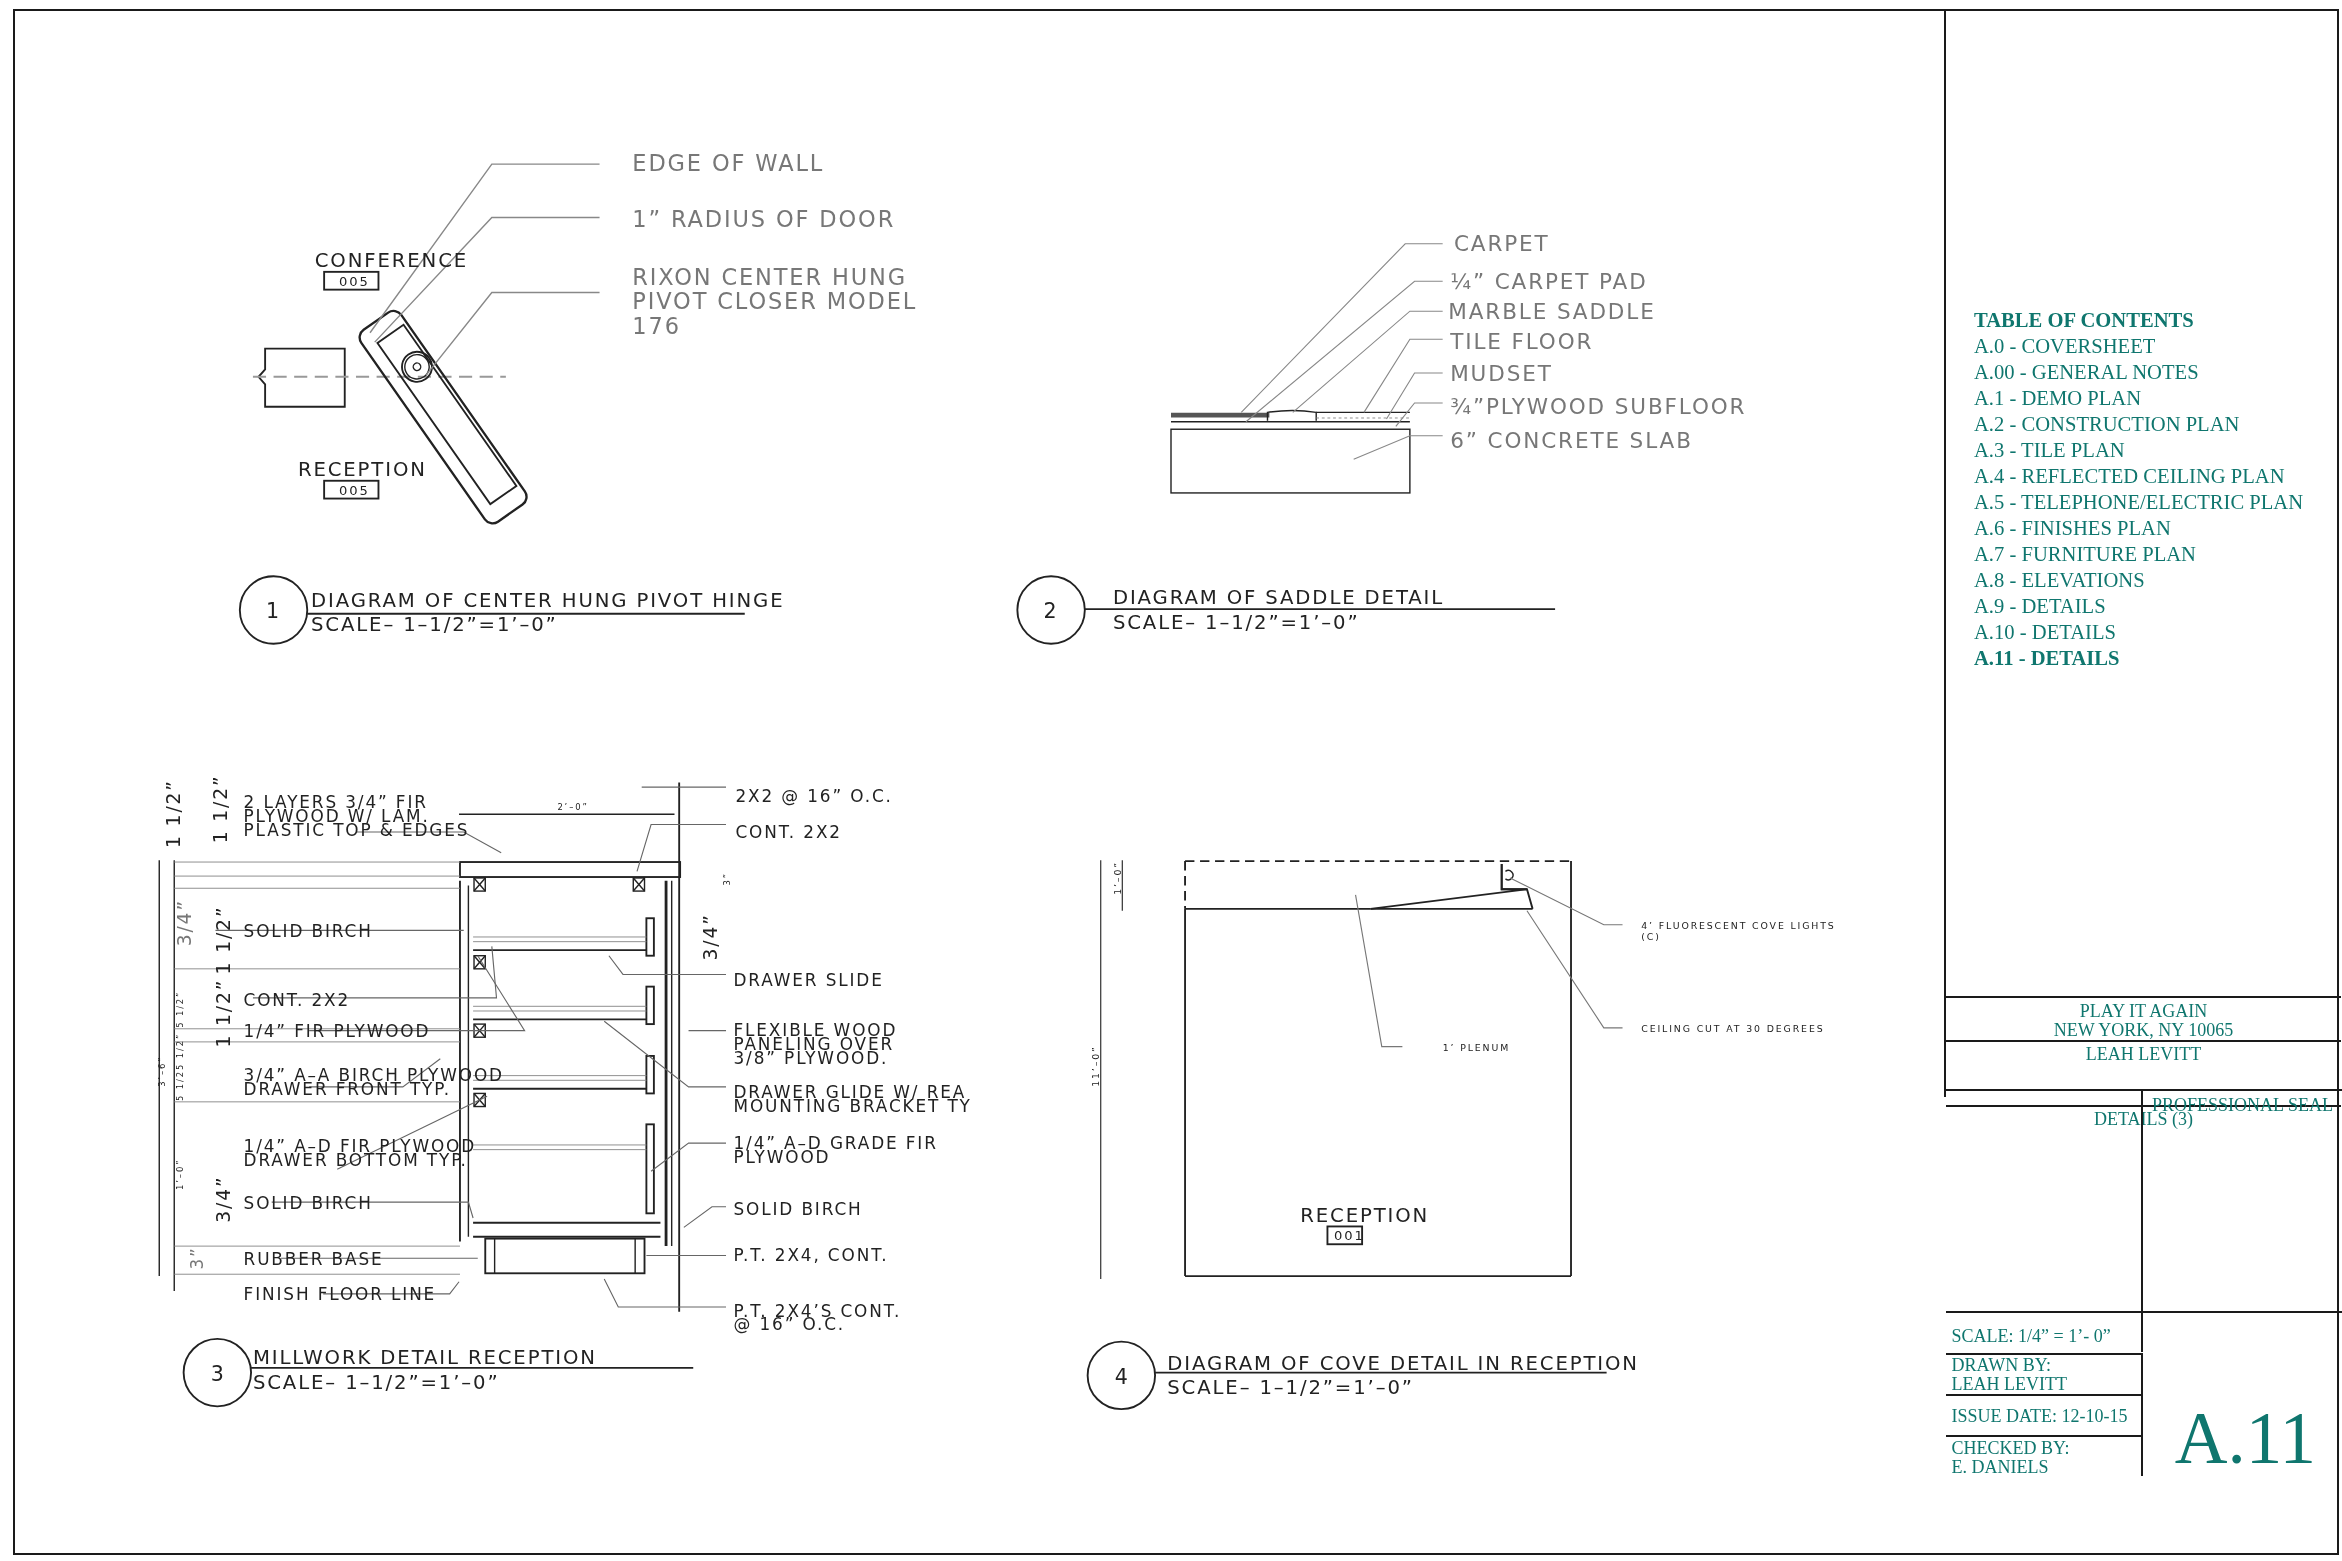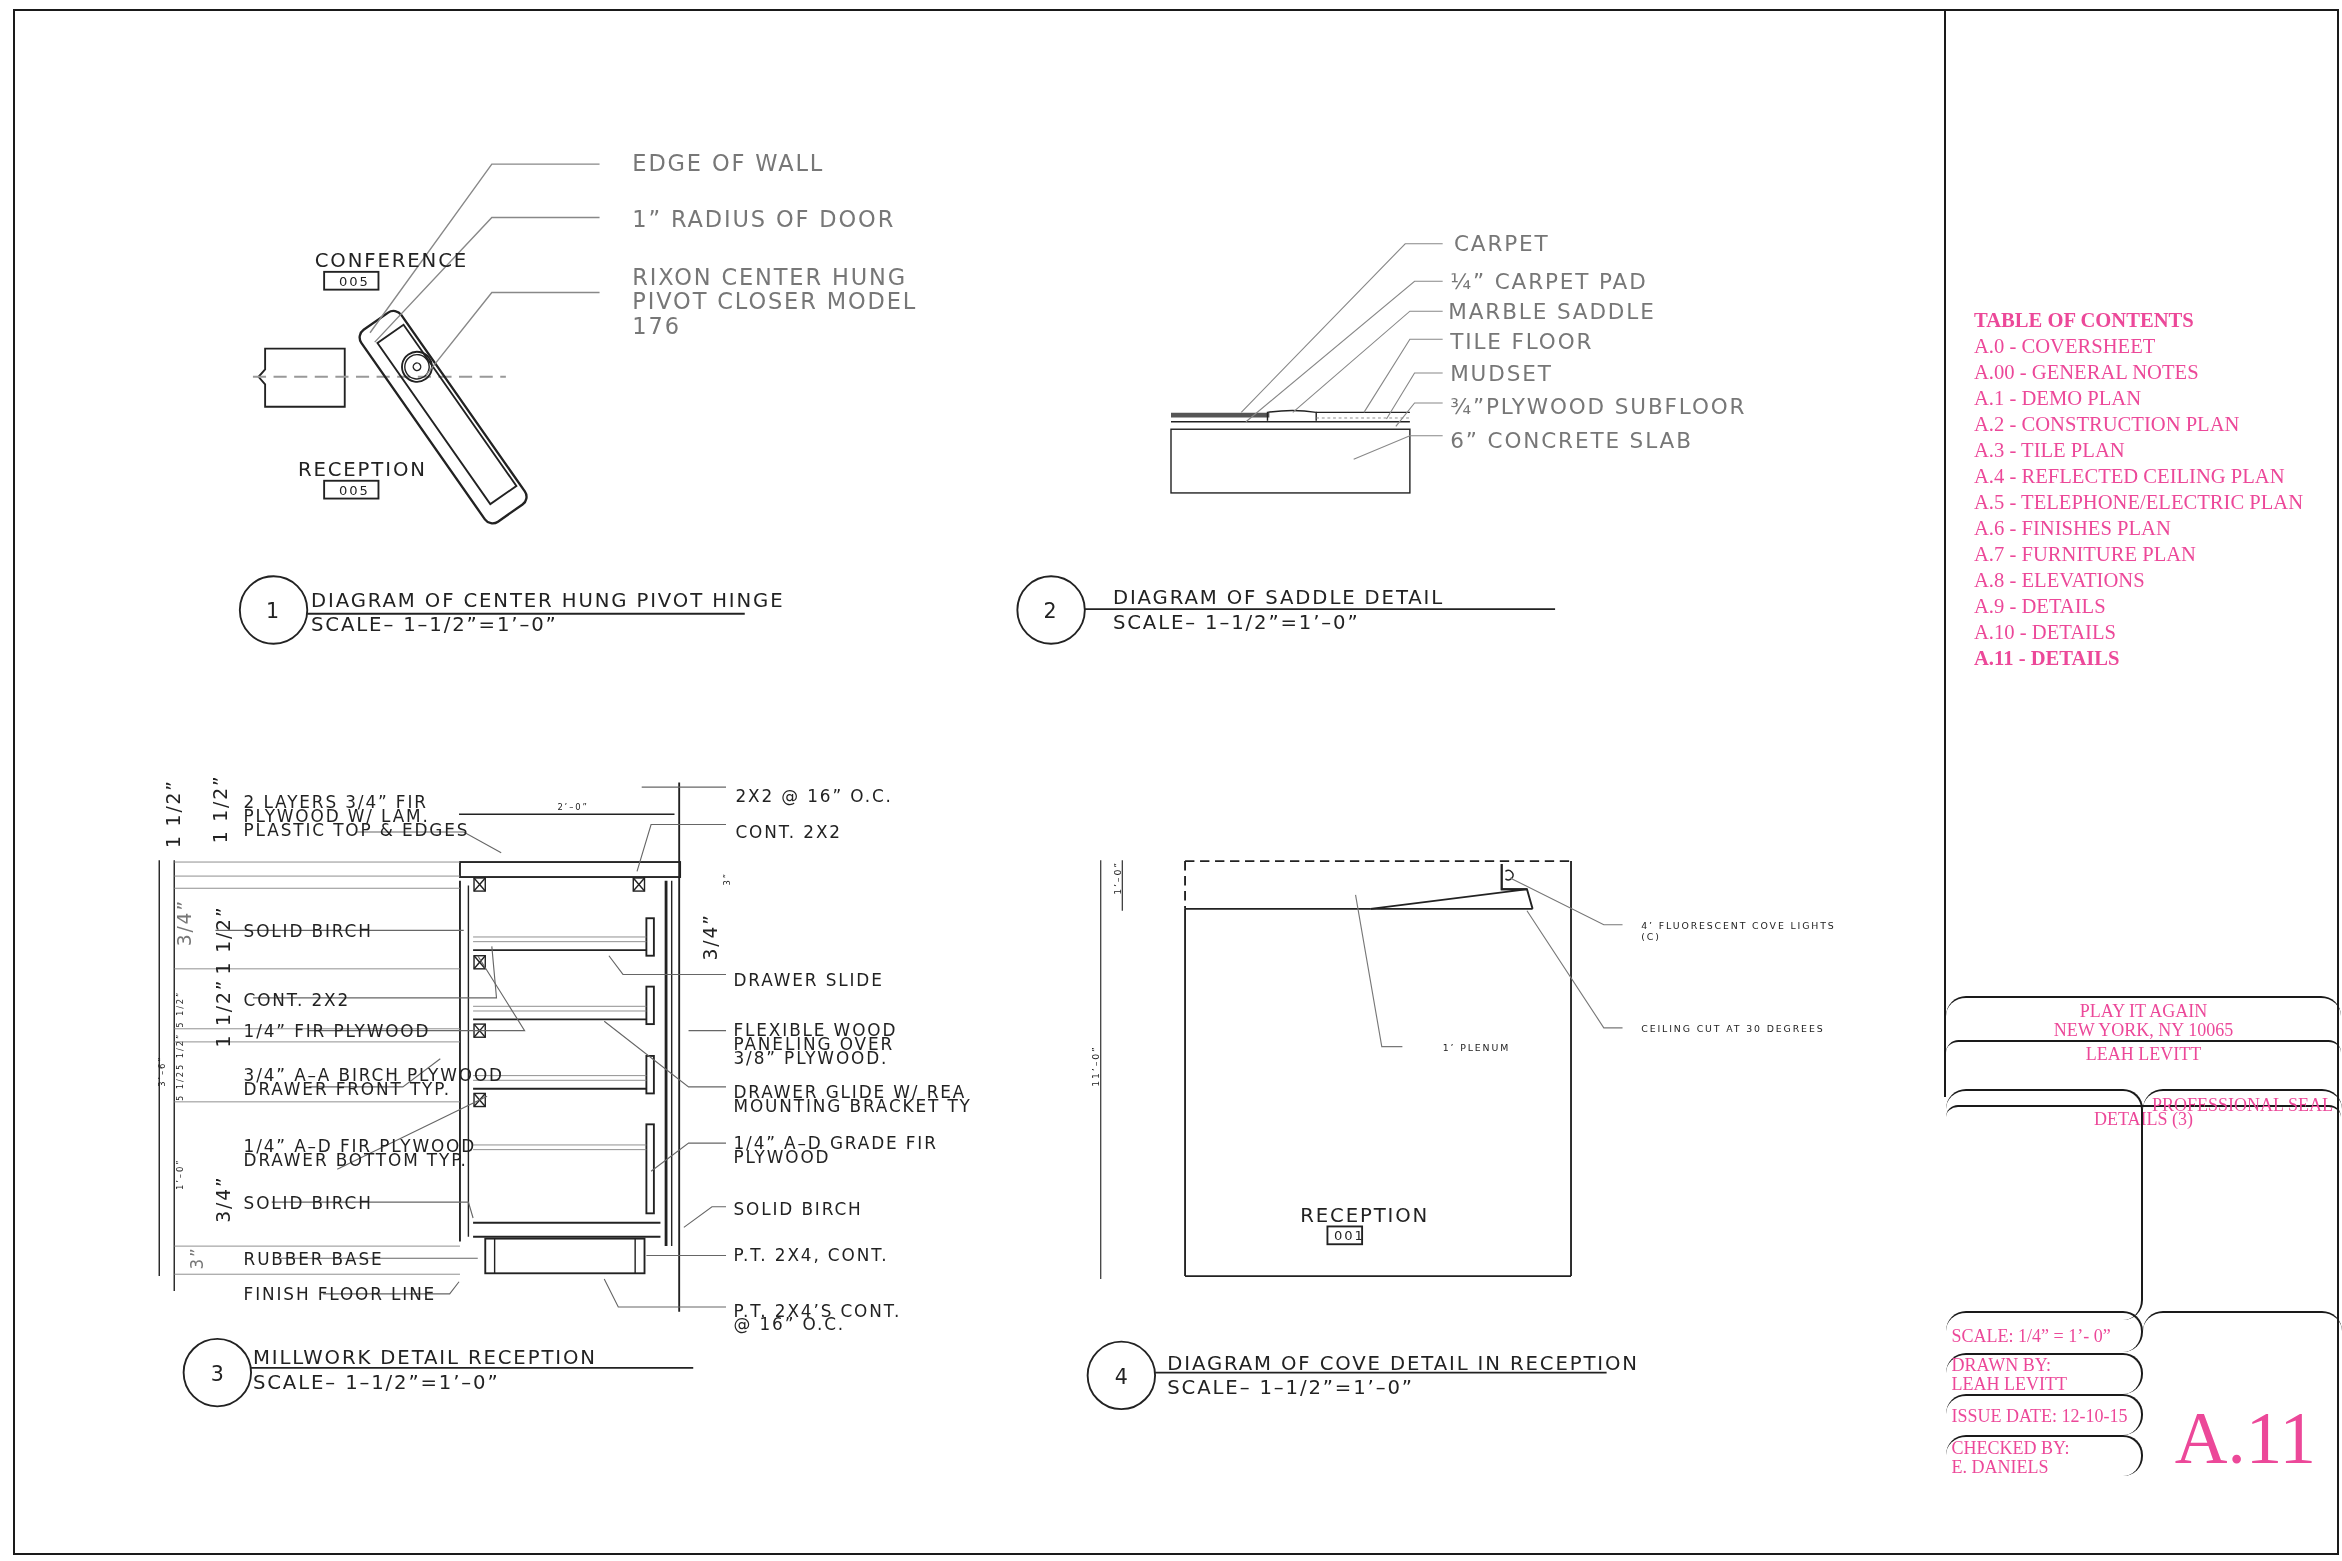--- a/index.html
+++ b/index.html
@@ -2,25 +2,25 @@
 <html style="font-size:15px"><head>
 <meta charset="utf-8">
 <style>
   html, body { margin:0; padding:0; background:#fff; }
   body { width:2342px; height:1562px; position:relative; overflow:hidden; font-family:"Liberation Sans", sans-serif; }
   .sheet { position:absolute; left:13px; top:9.4px; width:2326px; height:1546px; border:2.8px solid #1a1a1a; box-sizing:border-box; }
   .drawing-area { position:absolute; left:0; top:0; width:2342px; height:1562px; }
   svg text { font-family:"Liberation Sans", sans-serif; }
   .cad { fill:#222; font-family:"DejaVu Sans", sans-serif; letter-spacing:2px; }
   .cad-gray { fill:#777; font-family:"DejaVu Sans", sans-serif; letter-spacing:2px; }
-  .titleblock { position:absolute; left:1944px; top:9.4px; width:395px; height:1088px; border-left:2.8px solid #1a1a1a; box-sizing:border-box; font-family:"Liberation Serif", serif; color:#ec4899; }
+  .titleblock { position:absolute; left:1944px; top:9.4px; width:395px; height:1088px; border-left:2.8px solid #1a1a1a; box-sizing:border-box; font-family:"Liberation Serif", serif; color:#0f766e; }
   .toc { position:absolute; left:28px; top:298px; font-size:20.6px; line-height:26px; }
   .toc .toc-title { font-weight:bold; }
   .toc .current { font-weight:bold; }
-  .tb-cell { position:absolute; box-sizing:border-box; border-top:2.3px solid #1a1a1a; font-size:18px;border-radius:20px; }
+  .tb-cell { position:absolute; box-sizing:border-box; border-top:2.3px solid #1a1a1a; font-size:18px; }
   .tb-center { text-align:center; }
   .tb-left { padding-left:5.6px; }
   .sheet-number { font-size:73px; }
 </style>
 </head>
 <body>
 
 <div class="sheet"></div>
 
 <svg class="drawing-area" width="2342" height="1562" viewBox="0 0 2500 1667" xmlns="http://www.w3.org/2000/svg">

